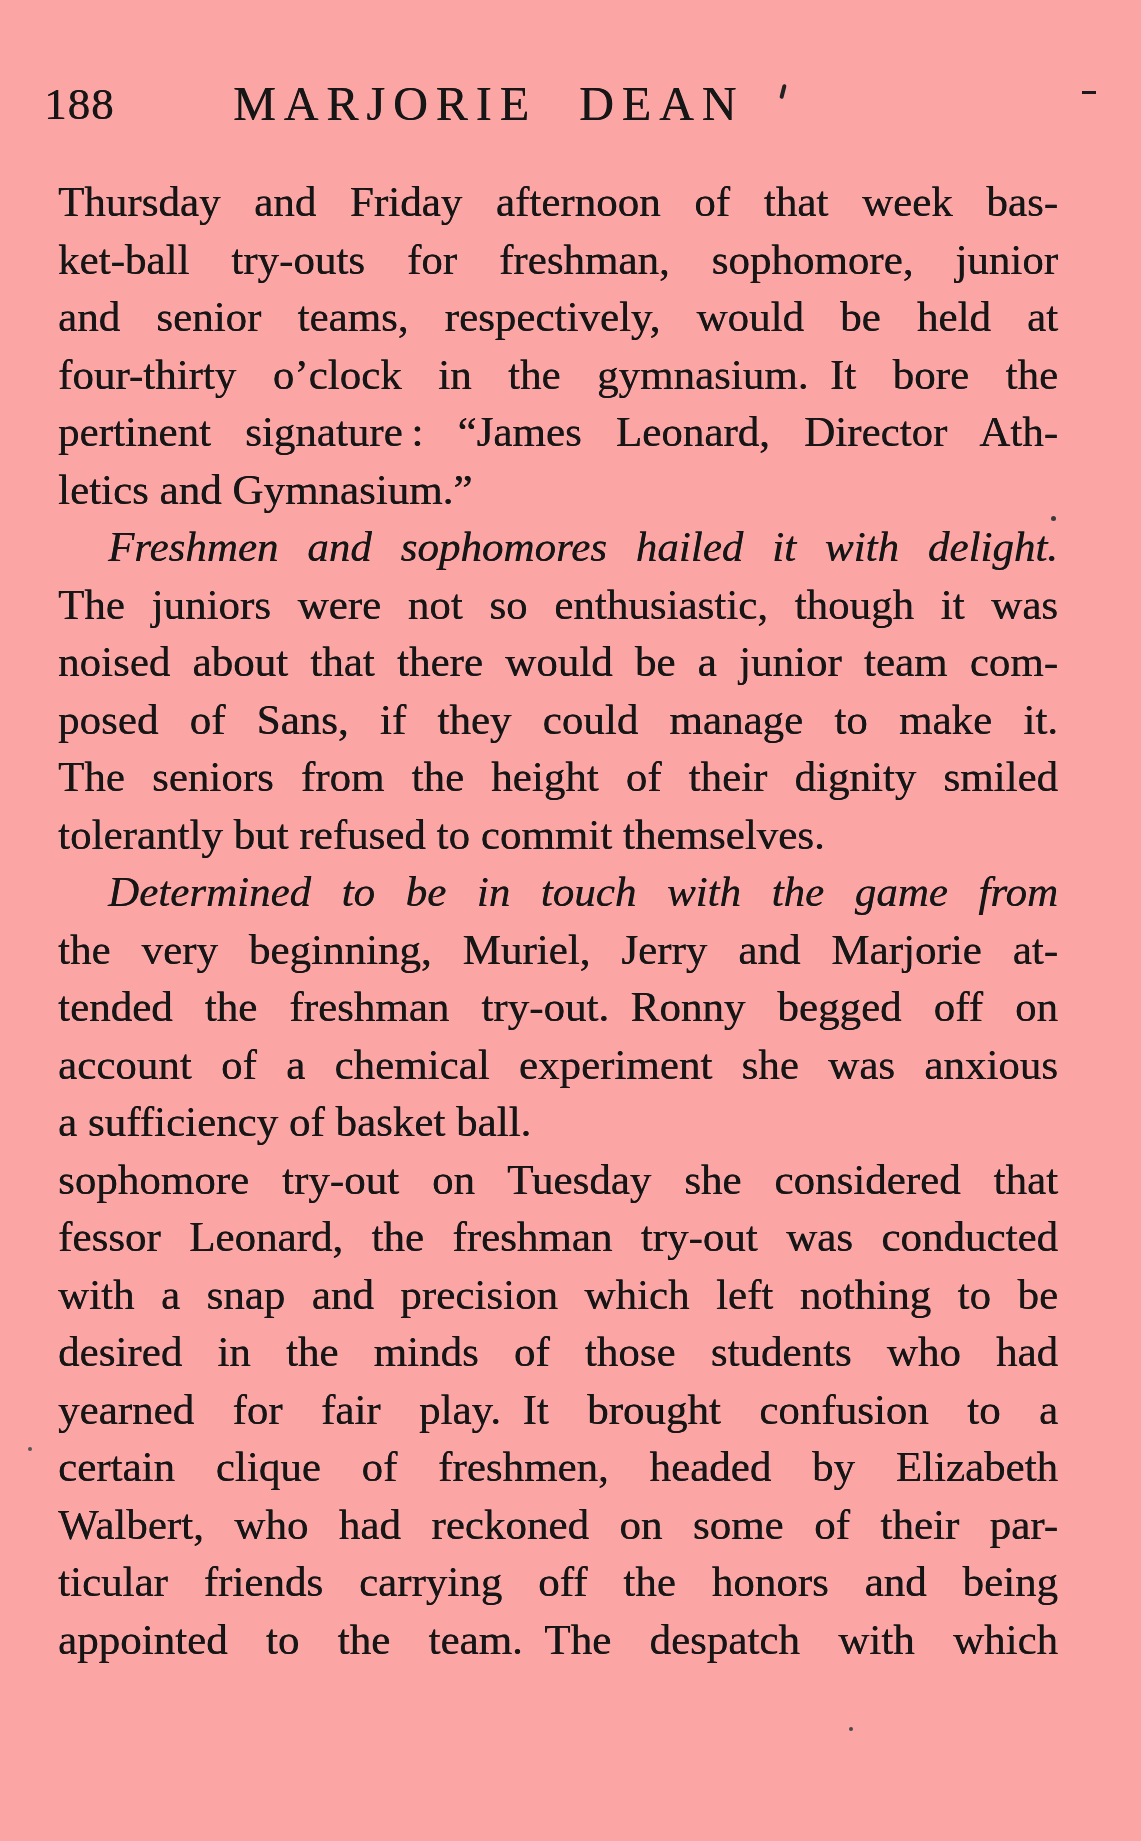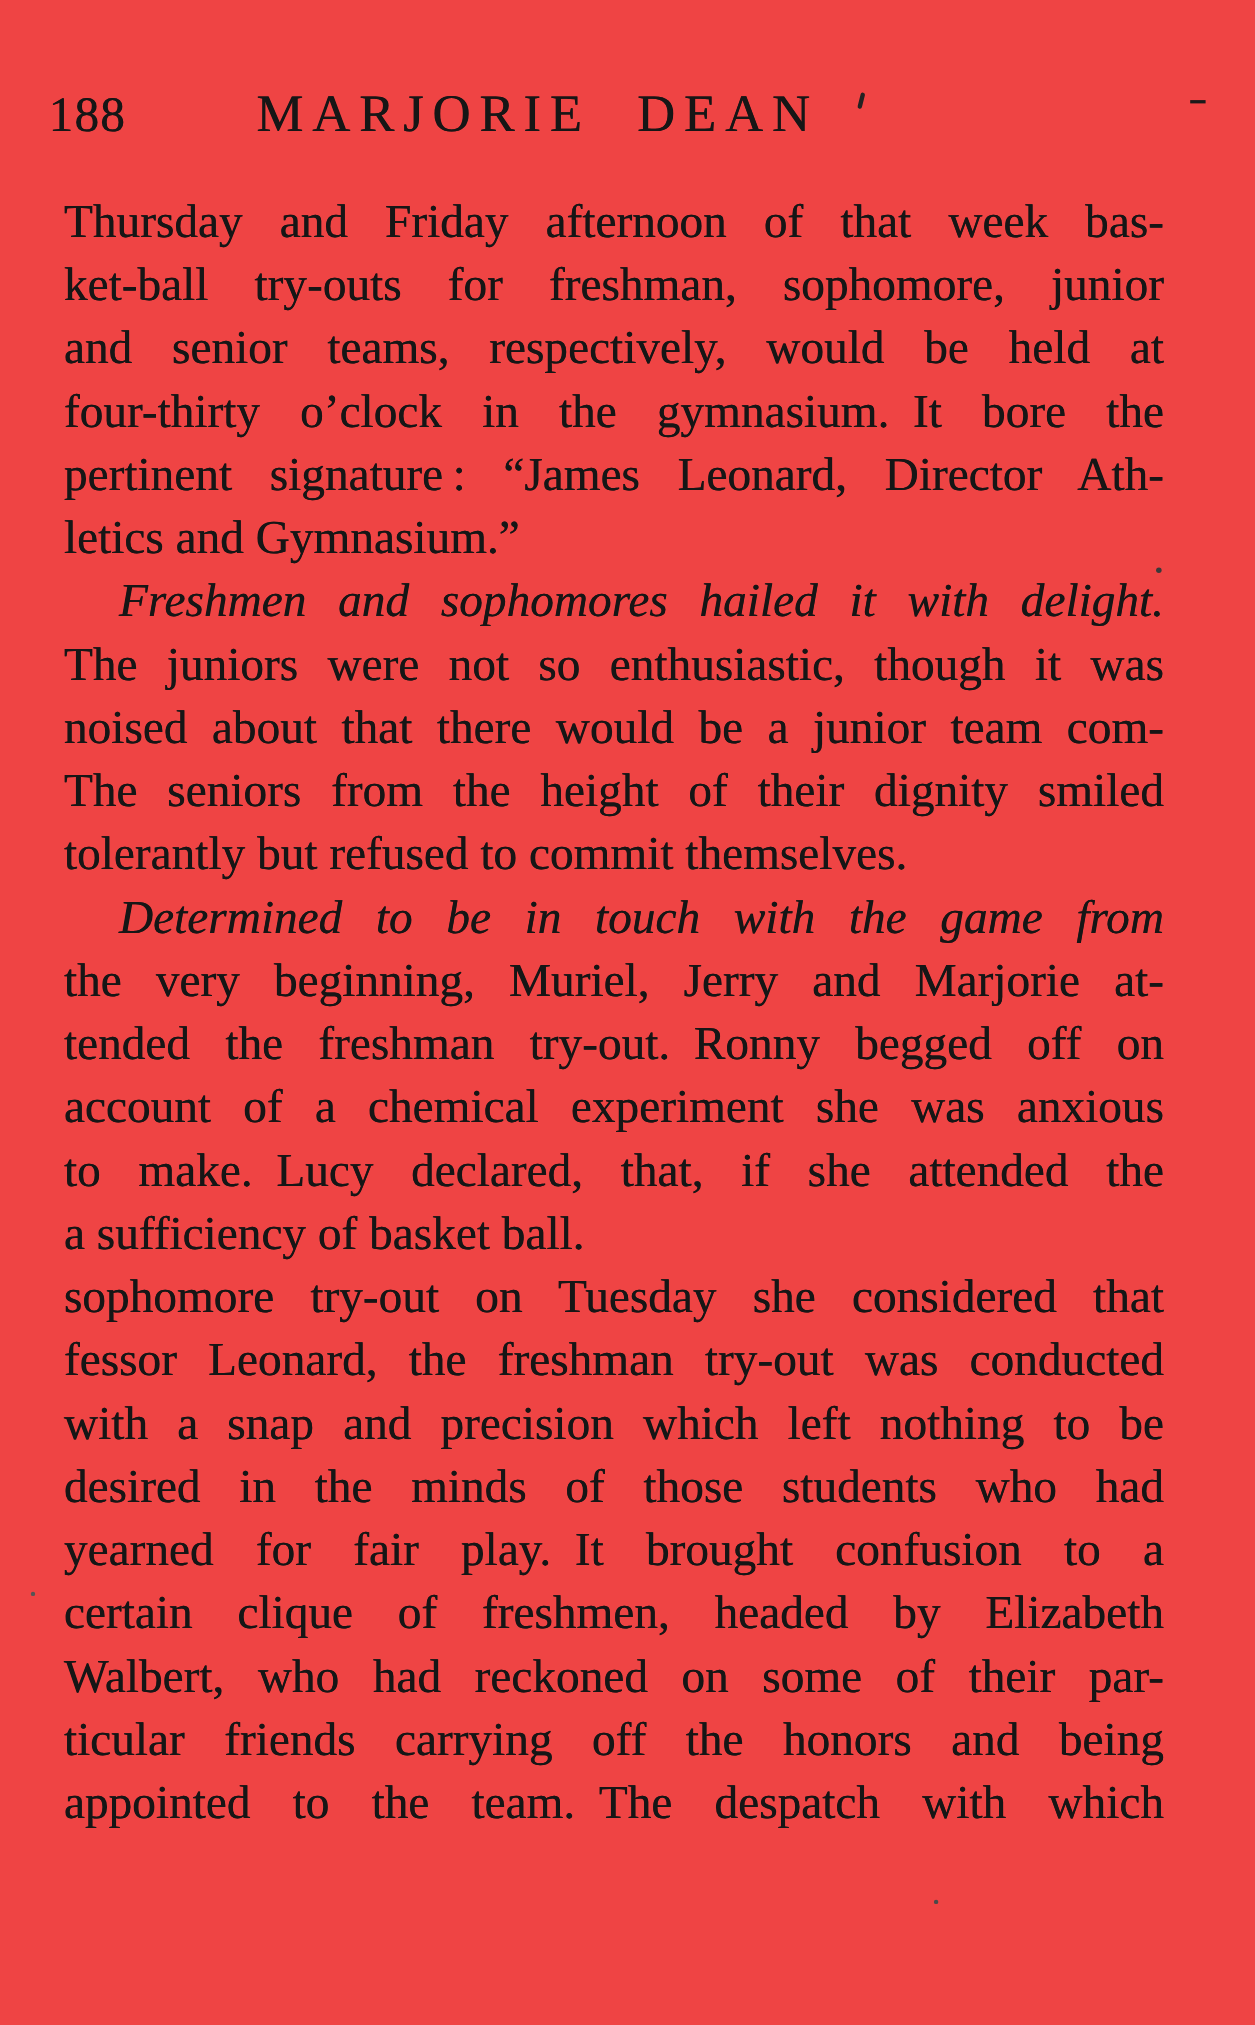--- a/index.html
+++ b/index.html
@@ -4,21 +4,21 @@
 <style>
   html, body {
     margin: 0;
     padding: 0;
     background: #ffffff;
   }
   .page {
     position: relative;
     width: 1141px;
     height: 1841px;
-    background: #ef4444;
+    background: #fca5a5;
     overflow: hidden;
     font-family: "Liberation Serif", serif;
     color: #161616;
   }
   
   .page-number {
     position: absolute;
     left: 44px;
     top: 82px;
     font-size: 45px;
@@ -112,30 +112,30 @@
       <div class="line">and senior teams, respectively, would be held at</div>
       <div class="line">four-thirty o’clock in the gymnasium. It bore the</div>
       <div class="line">pertinent signature : “James Leonard, Director Ath-</div>
       <div class="line short">letics and Gymnasium.”</div>
     </div>
 
     <div class="paragraph">
       <div class="line indent">Freshmen and sophomores hailed it with delight.</div>
       <div class="line">The juniors were not so enthusiastic, though it was</div>
       <div class="line">noised about that there would be a junior team com-</div>
+      <div class="line">posed of Sans, if they could manage to make it.</div>
       <div class="line">The seniors from the height of their dignity smiled</div>
       <div class="line short">tolerantly but refused to commit themselves.</div>
     </div>
 
     <div class="paragraph">
       <div class="line indent">Determined to be in touch with the game from</div>
       <div class="line">the very beginning, Muriel, Jerry and Marjorie at-</div>
       <div class="line">tended the freshman try-out. Ronny begged off on</div>
       <div class="line">account of a chemical experiment she was anxious</div>
-      <div class="line">to make. Lucy declared, that, if she attended the</div>
       <div class="line short">a sufficiency of basket ball.</div>
       <div class="line">sophomore try-out on Tuesday she considered that</div>
     </div>
 
     <div class="paragraph">
       <div class="line">fessor Leonard, the freshman try-out was conducted</div>
       <div class="line">with a snap and precision which left nothing to be</div>
       <div class="line">desired in the minds of those students who had</div>
       <div class="line">yearned for fair play. It brought confusion to a</div>
       <div class="line">certain clique of freshmen, headed by Elizabeth</div>

